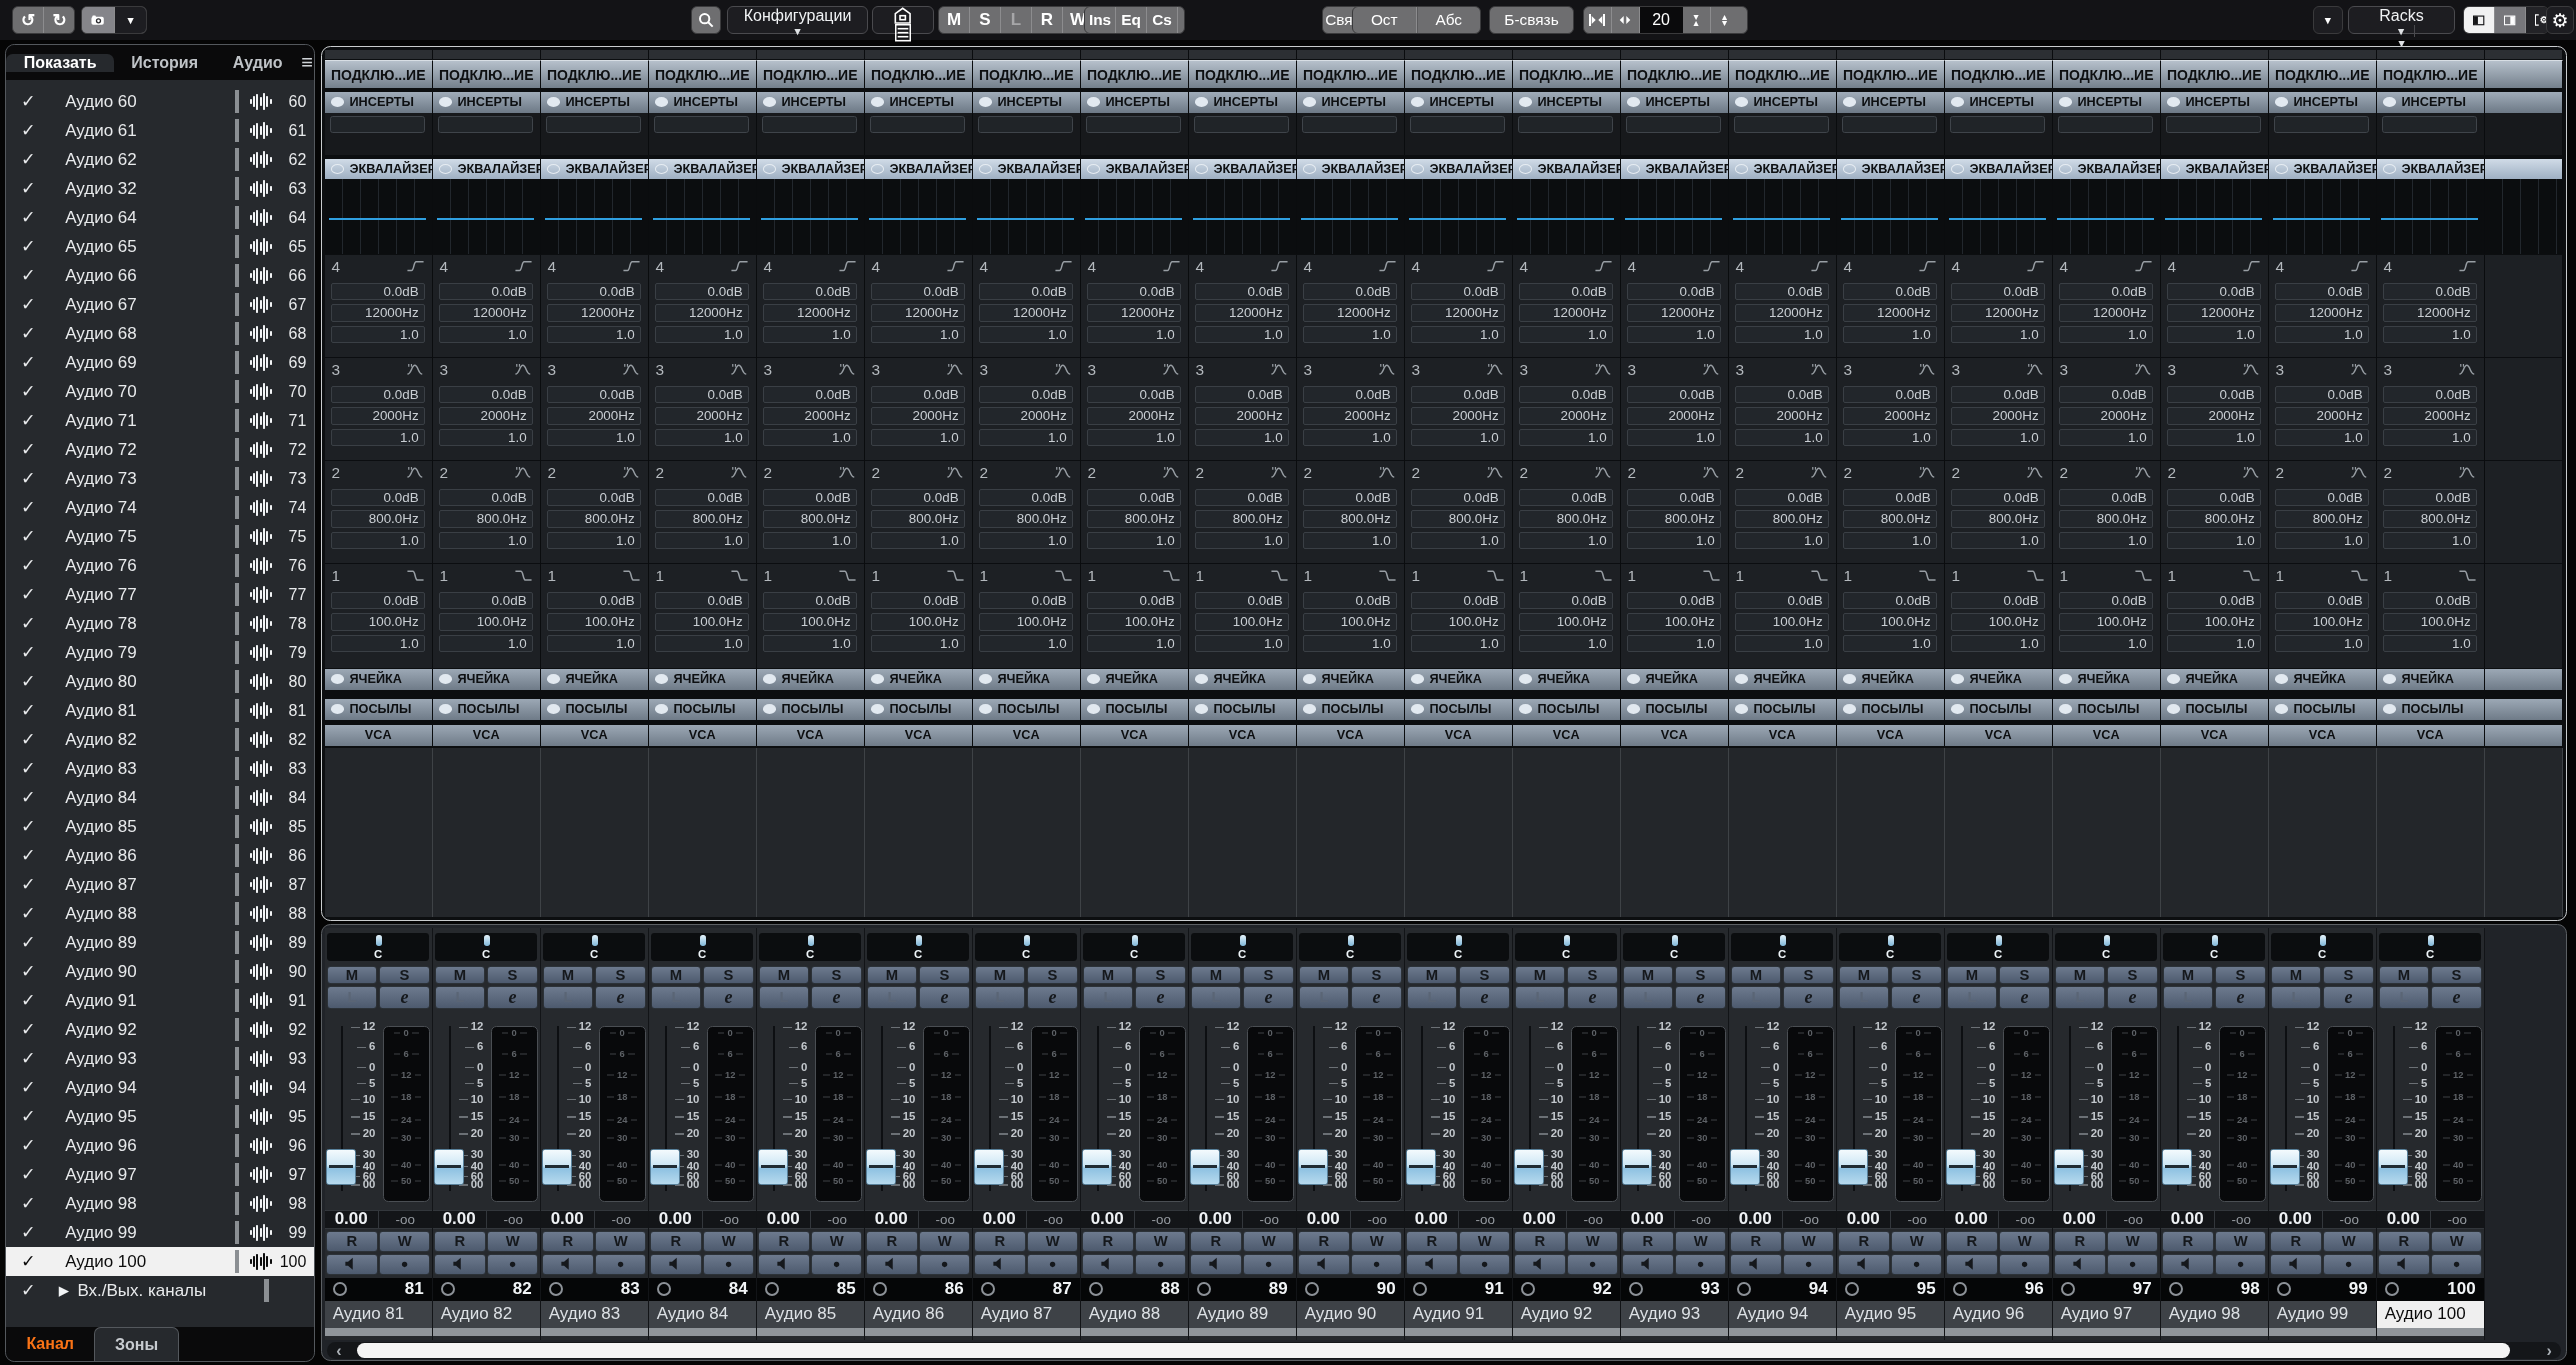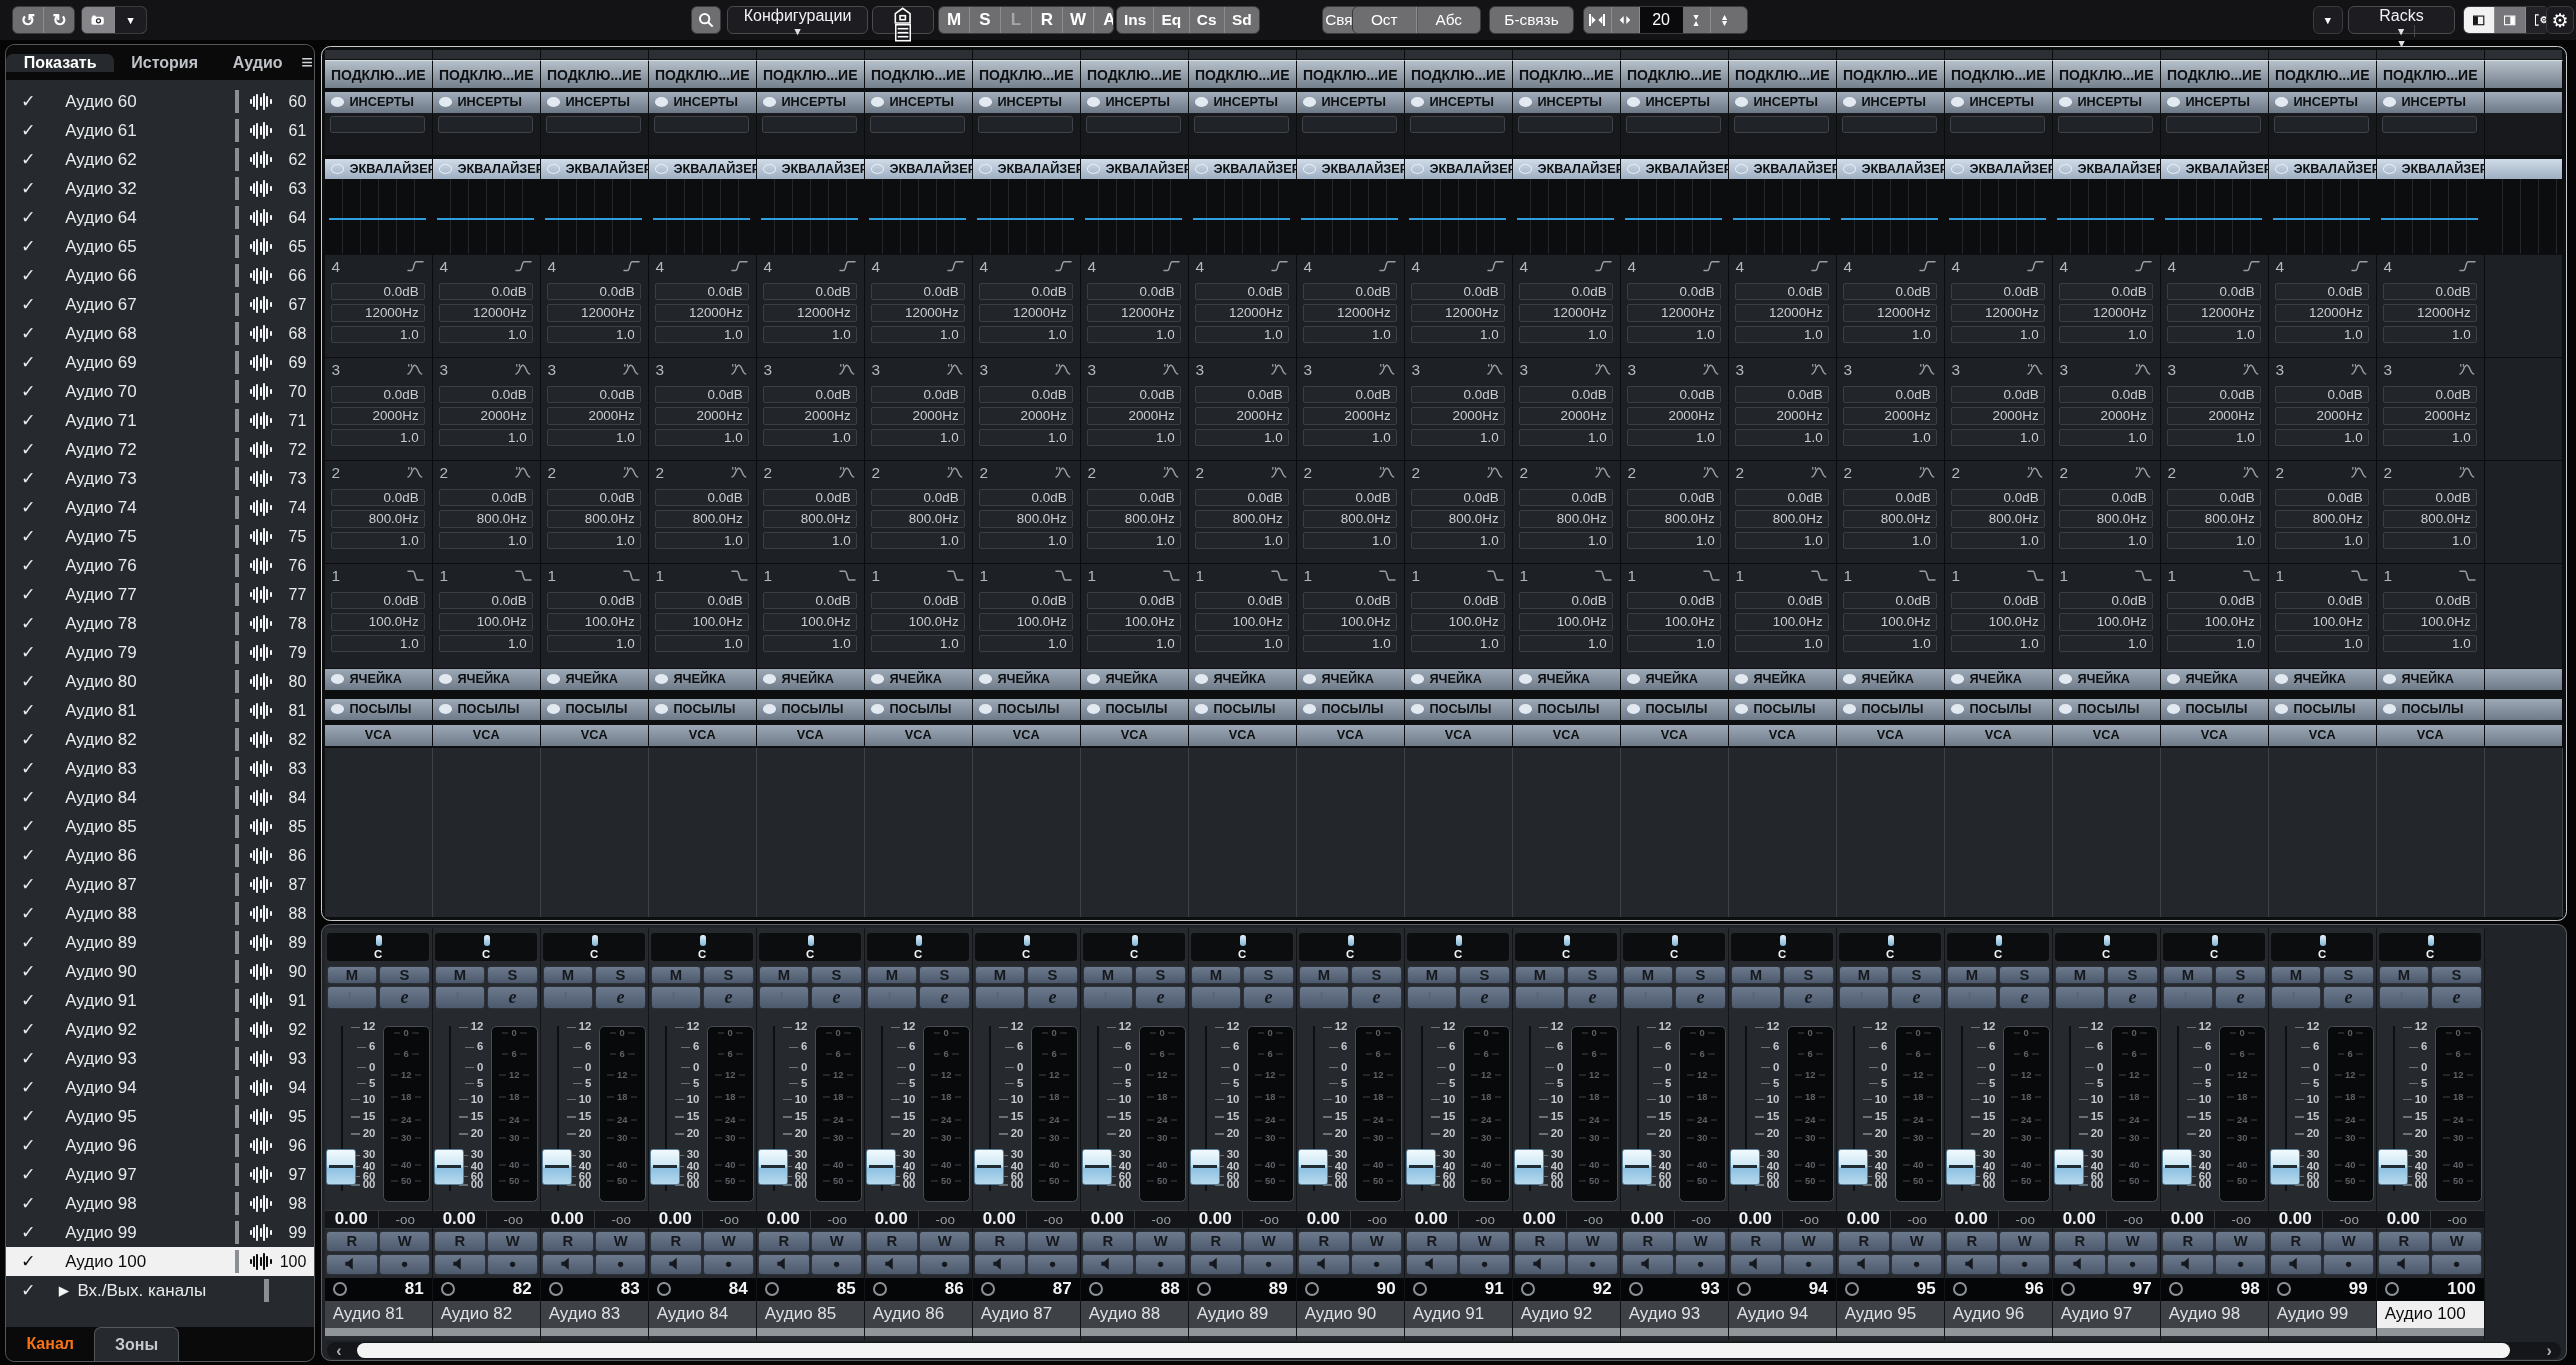--- a/index.html
+++ b/index.html
@@ -164,21 +164,21 @@
       </span>
     </div>
     <div class="tgroup" style="left:938px;width:176px;">
         <div class="seg">M</div>
         <div class="seg">S</div>
         <div class="seg dim">L</div>
         <div class="seg">R</div>
         <div class="seg">W</div>
         <div class="seg">A</div>
       </div>
-    <div class="tgroup" style="left:1116px;width:144px;">
+    <div class="tgroup" style="left:1084px;width:101px;">
         <div class="seg" style="font-size: 15.4px;">Ins</div>
         <div class="seg" style="font-size: 15.4px;">Eq</div>
         <div class="seg" style="font-size: 15.4px;">Cs</div>
         <div class="seg" style="font-size: 15.4px;">Sd</div>
       </div>
     <div class="tgroup" style="left:1322px;width:97px;">
       <div class="seg" style="font-weight:normal;font-size:15.4px;">Связь</div>
       <div class="seg" style="background:#1d1d21;font-size:10px;padding:0 5.4px;min-width:23px;">▼</div>
       <div class="seg dim" style="font-style:italic;font-family:'Liberation Serif',serif;min-width:24px;">e</div>
     </div>

